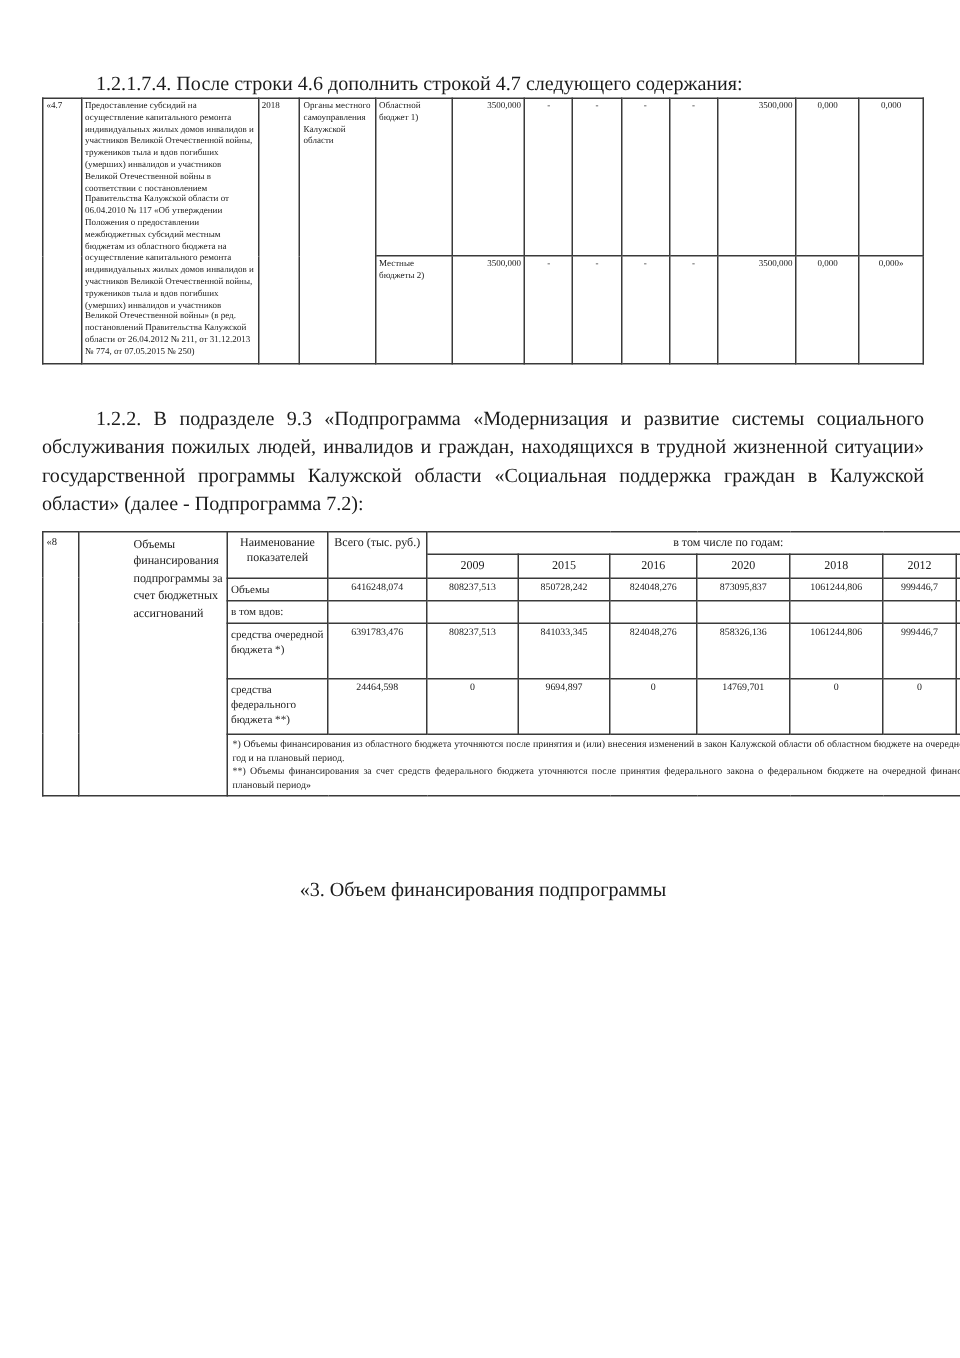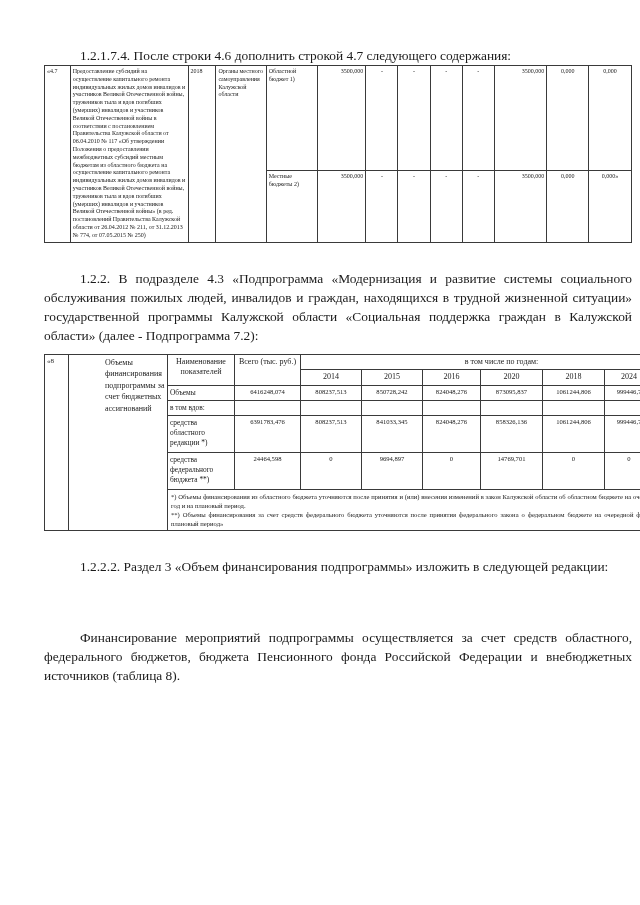--- a/index.html
+++ b/index.html
@@ -18,21 +18,21 @@
   }
   .page {
     position: relative;
     width: 640px;
     height: 905px;
     padding: 0;
     box-sizing: border-box;
   }
   .content {
     position: absolute;
-    left: 44px;
+    left: 28px;
     top: 46px;
     width: 588px;
   }
 
   
   p.body-par {
     margin: 0;
     font-size: 13.4px;
     line-height: 1.42;
     text-align: justify;
@@ -152,21 +152,21 @@
           <td class="dash">-</td>
           <td class="num">3500,000</td>
           <td class="ctr">0,000</td>
           <td class="ctr">0,000»</td>
         </tr>
       </tbody>
     </table>
 
     <div class="spacer-lg"></div>
 
-    <p class="body-par">1.2.2. В подразделе 4.3 «Подпрограмма «Модернизация и развитие системы социального обслуживания пожилых людей, инвалидов и граждан, находящихся в трудной жизненной ситуации» государственной программы Калужской области «Социальная поддержка граждан в Калужской области» (далее - Подпрограмма 7.2):</p>
+    <p class="body-par">1.2.2. В подразделе 9.3 «Подпрограмма «Модернизация и развитие системы социального обслуживания пожилых людей, инвалидов и граждан, находящихся в трудной жизненной ситуации» государственной программы Калужской области «Социальная поддержка граждан в Калужской области» (далее - Подпрограмма 7.2):</p>
 
     <div class="spacer-sm"></div>
 
     <table class="doc-table t-pass">
       <colgroup>
         <col style="width:24px">
         <col style="width:99px">
         <col style="width:67px">
         <col style="width:66px">
         <col style="width:61px">
@@ -179,26 +179,26 @@
       </colgroup>
       <tbody>
         <tr>
           <td rowspan="7">«8</td>
           <td rowspan="7" class="lbl-main">Объемы финансирования подпрограммы за счет бюджетных ассигнований</td>
           <td rowspan="2" class="vhead c-center">Наименование показателей</td>
           <td rowspan="2" class="yhead">Всего (тыс. руб.)</td>
           <td colspan="7" class="yhead">в том числе по годам:</td>
         </tr>
         <tr>
-          <td class="yhead">2014</td>
+          <td class="yhead">2009</td>
           <td class="yhead">2015</td>
           <td class="yhead">2016</td>
           <td class="yhead">2020</td>
           <td class="yhead">2018</td>
-          <td class="yhead">2024</td>
+          <td class="yhead">2012</td>
           <td class="yhead">2020</td>
         </tr>
 
         <tr>
           <td class="lbl-ind">Объемы</td>
           <td class="val">6416248,074</td>
           <td class="val">808237,513</td>
           <td class="val">850728,242</td>
           <td class="val">824048,276</td>
           <td class="val">873095,837</td>
@@ -213,21 +213,21 @@
           <td class="val"></td>
           <td class="val"></td>
           <td class="val"></td>
           <td class="val"></td>
           <td class="val"></td>
           <td class="val"></td>
           <td class="val"></td>
         </tr>
 
         <tr>
-          <td class="lbl-ind" style="height:32px">средства областного редакции *)</td>
+          <td class="lbl-ind" style="height:32px">средства очередной бюджета *)</td>
           <td class="val">6391783,476</td>
           <td class="val">808237,513</td>
           <td class="val">841033,345</td>
           <td class="val">824048,276</td>
           <td class="val">858326,136</td>
           <td class="val">1061244,806</td>
           <td class="val">999446,7</td>
           <td class="val">999446,7</td>
         </tr>
 
@@ -247,23 +247,22 @@
           <td colspan="9" class="note">
             <div>*) Объемы финансирования из областного бюджета уточняются после принятия и (или) внесения изменений в закон Калужской области об областном бюджете на очередной финансовый год и на плановый период.</div>
             <div>**) Объемы финансирования за счет средств федерального бюджета уточняются после принятия федерального закона о федеральном бюджете на очередной финансовый год и на плановый период»</div>
           </td>
         </tr>
       </tbody>
     </table>
 
     <div class="spacer-lg"></div>
 
-    <p class="body-par">1.2.2.2. Раздел 3 «Объем финансирования подпрограммы» изложить в следующей редакции:</p>
-
-    <div class="spacer-lg"></div>
-
-
-    <div class="spacer-lg"></div>
-
-    <p class="body-par">Финансирование мероприятий подпрограммы осуществляется за счет средств областного, федерального бюджетов, бюджета Пенсионного фонда Российской Федерации и внебюджетных источников (таблица 8).</p>
+
+    <div class="spacer-lg"></div>
+
+    <p class="center">«3. Объем финансирования подпрограммы</p>
+
+    <div class="spacer-lg"></div>
+
 
   </div>
 </div>
 
 </body></html>

